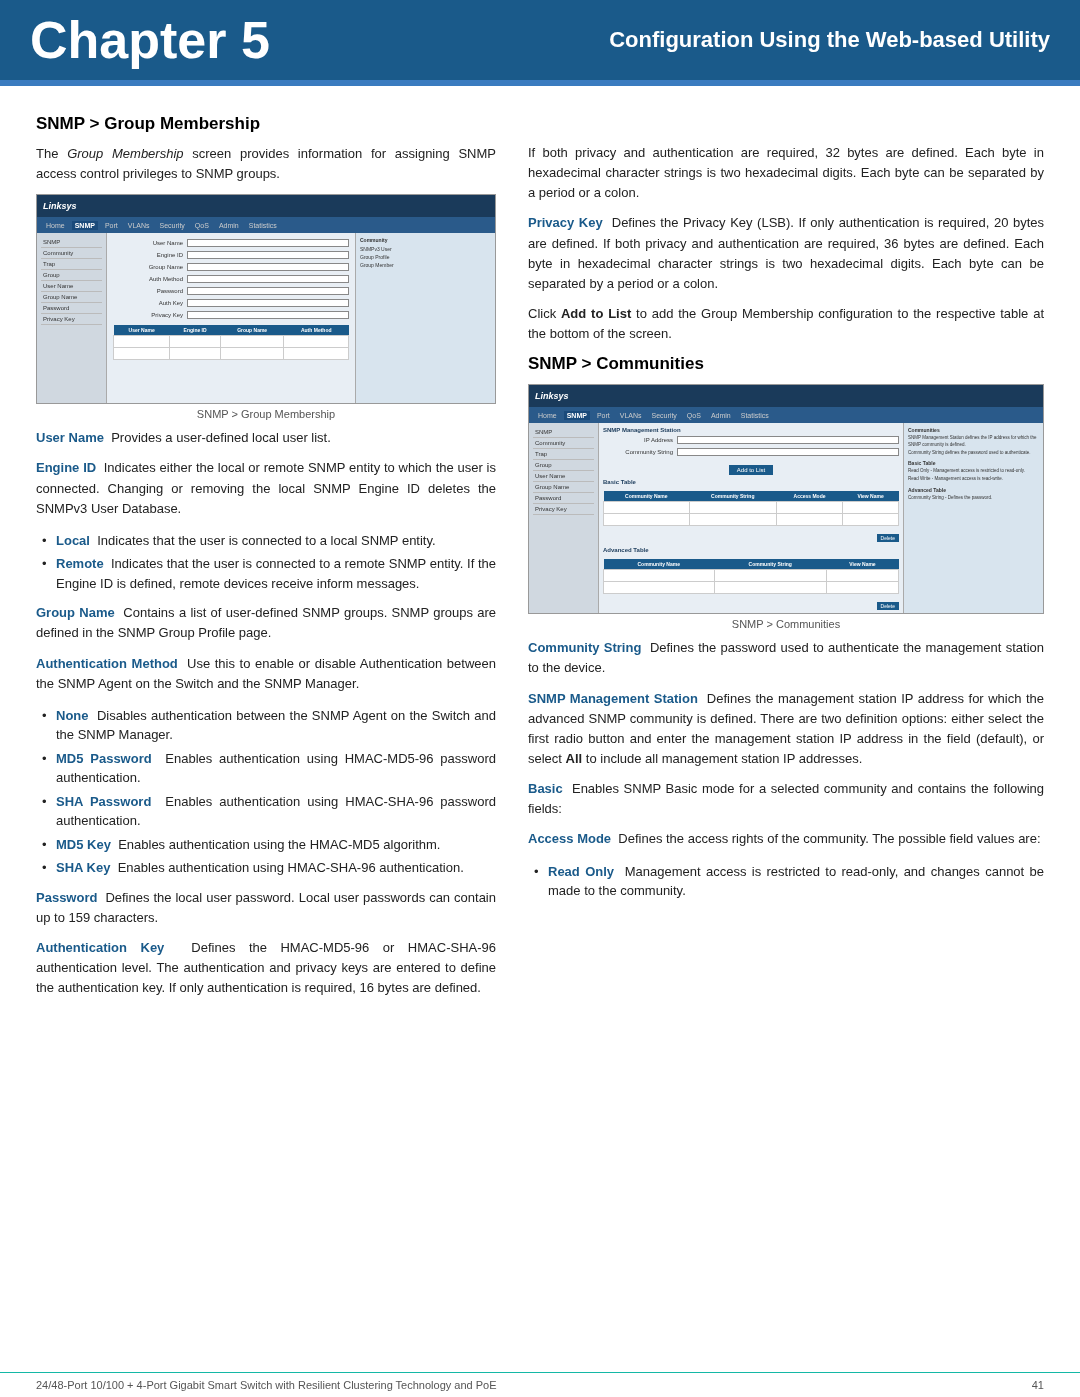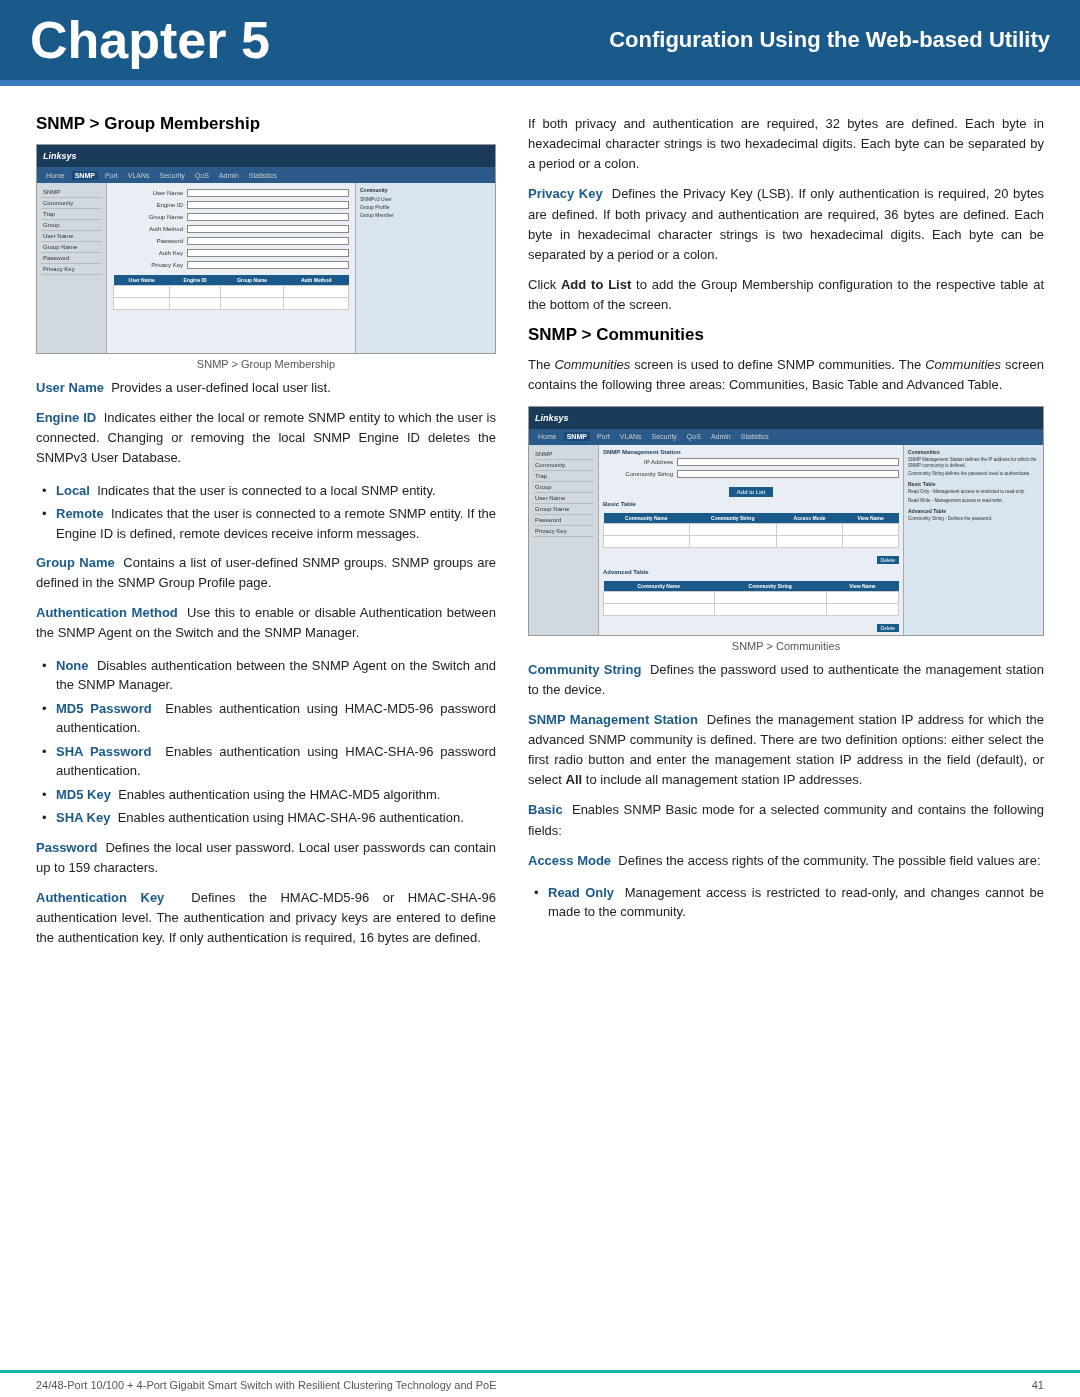--- a/index.html
+++ b/index.html
@@ -50,20 +50,21 @@
 
     
     .left-col {
       flex: 0 0 460px;
       max-width: 460px;
     }
 
     
     .right-col {
       flex: 1;
+      margin-top: 29px;
     }
 
     
     .section-heading {
       font-size: 17px;
       font-weight: bold;
       color: #000;
       margin-bottom: 10px;
       border-bottom: none;
     }
@@ -240,21 +241,21 @@
       left: 6px;
       color: #222;
     }
     ul.bullet-list li .term-bold {
       font-weight: bold;
       color: #1a5a8a;
     }
 
     
     .page-footer {
-      border-top: 3px solid #14b8a6;
+      border-top: 1px solid #14b8a6;
       display: flex;
       justify-content: space-between;
       padding: 6px 36px;
       font-size: 11px;
       color: #555;
       margin-top: auto;
       position: absolute;
       bottom: 0;
       left: 0;
       width: 100%;
@@ -274,20 +275,23 @@
     <span class="chapter-subtitle">Configuration Using the Web-based Utility</span>
   </div>
   <div class="accent-bar"></div>
 
   <div class="content">
 
     <div class="left-col">
 
       <div class="section-heading">SNMP &gt; Group Membership</div>
 
+      <p>
+        The <span class="term-italic">Group Membership</span> screen provides information for assigning SNMP access control privileges to SNMP groups.
+      </p>
 
       <div class="screenshot-box">
         <div class="screenshot-inner">
           <div class="ss-header">
             <span class="ss-header-logo">Linksys</span>
           </div>
           <div class="ss-nav">
             <span class="ss-nav-item">Home</span>
             <span class="ss-nav-item active">SNMP</span>
             <span class="ss-nav-item">Port</span>
@@ -433,23 +437,20 @@
       <p>
         <span class="term-bold">Privacy Key</span>&nbsp; <span>Defines the Privacy Key (LSB). If only authentication is required, 20 bytes are defined. If both privacy and authentication are required, 36 bytes are defined. Each byte in hexadecimal character strings is two hexadecimal digits. Each byte can be separated by a period or a colon.</span>
       </p>
 
       <p>
         Click <strong>Add to List</strong> to add the Group Membership configuration to the respective table at the bottom of the screen.
       </p>
 
       <div class="section-heading">SNMP &gt; Communities</div>
 
-      <p>
-        The <span class="term-italic">Communities</span> screen is used to define SNMP communities. The <span class="term-italic">Communities</span> screen contains the following three areas: Communities, Basic Table and Advanced Table.
-      </p>
 
       <div class="screenshot-box2">
         <div class="screenshot-inner" style="height:100%;">
           <div class="ss-header">
             <span class="ss-header-logo">Linksys</span>
           </div>
           <div class="ss-nav">
             <span class="ss-nav-item">Home</span>
             <span class="ss-nav-item active">SNMP</span>
             <span class="ss-nav-item">Port</span>

